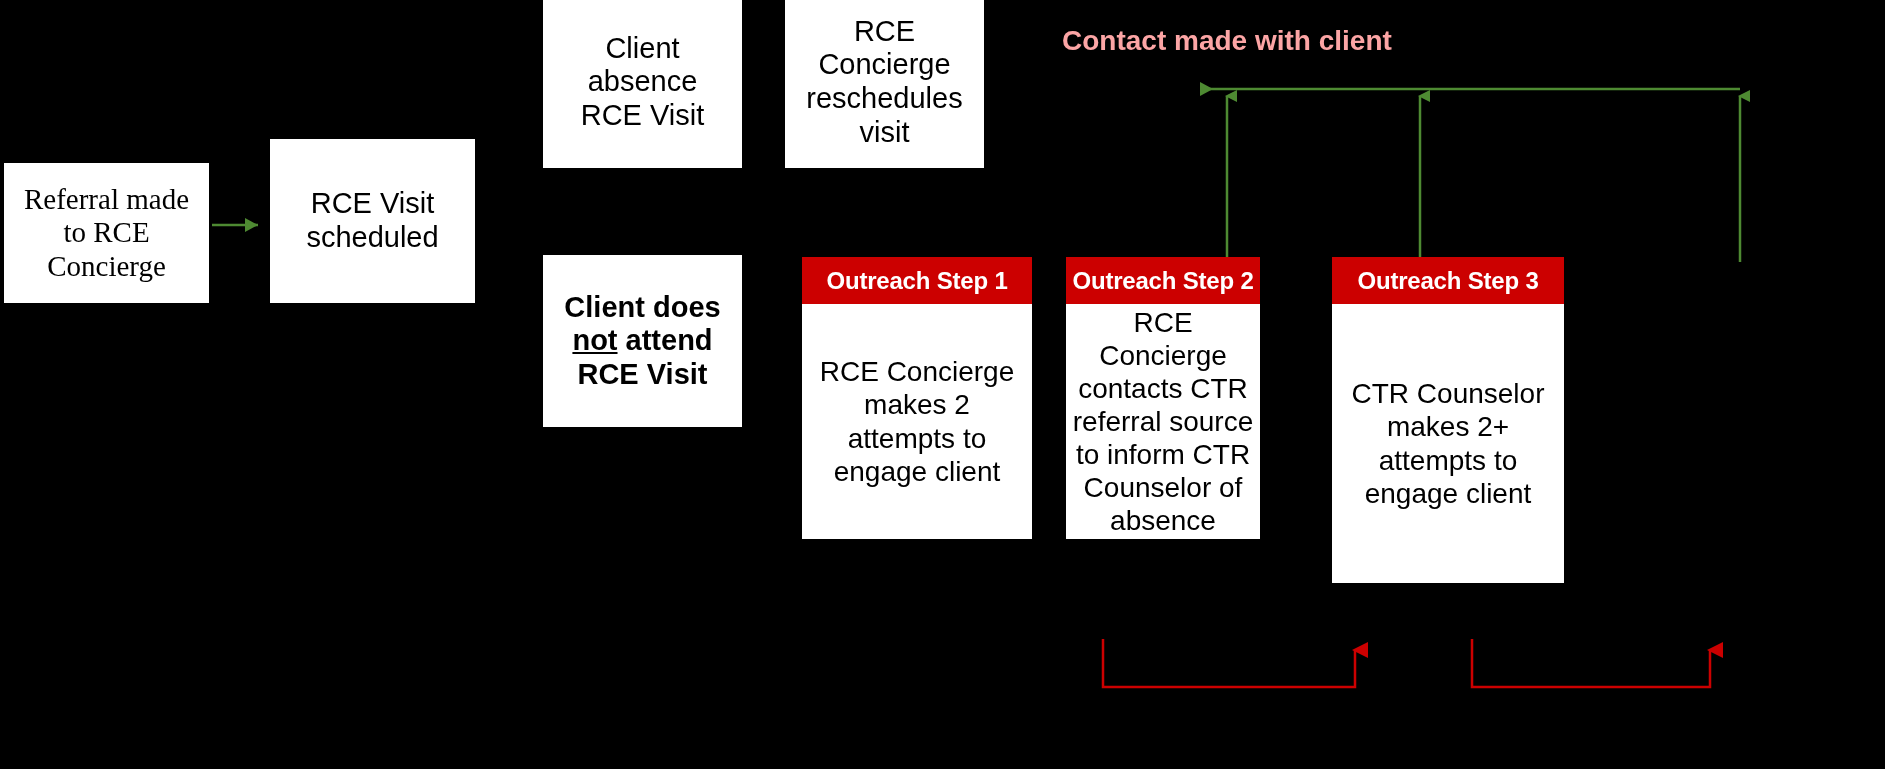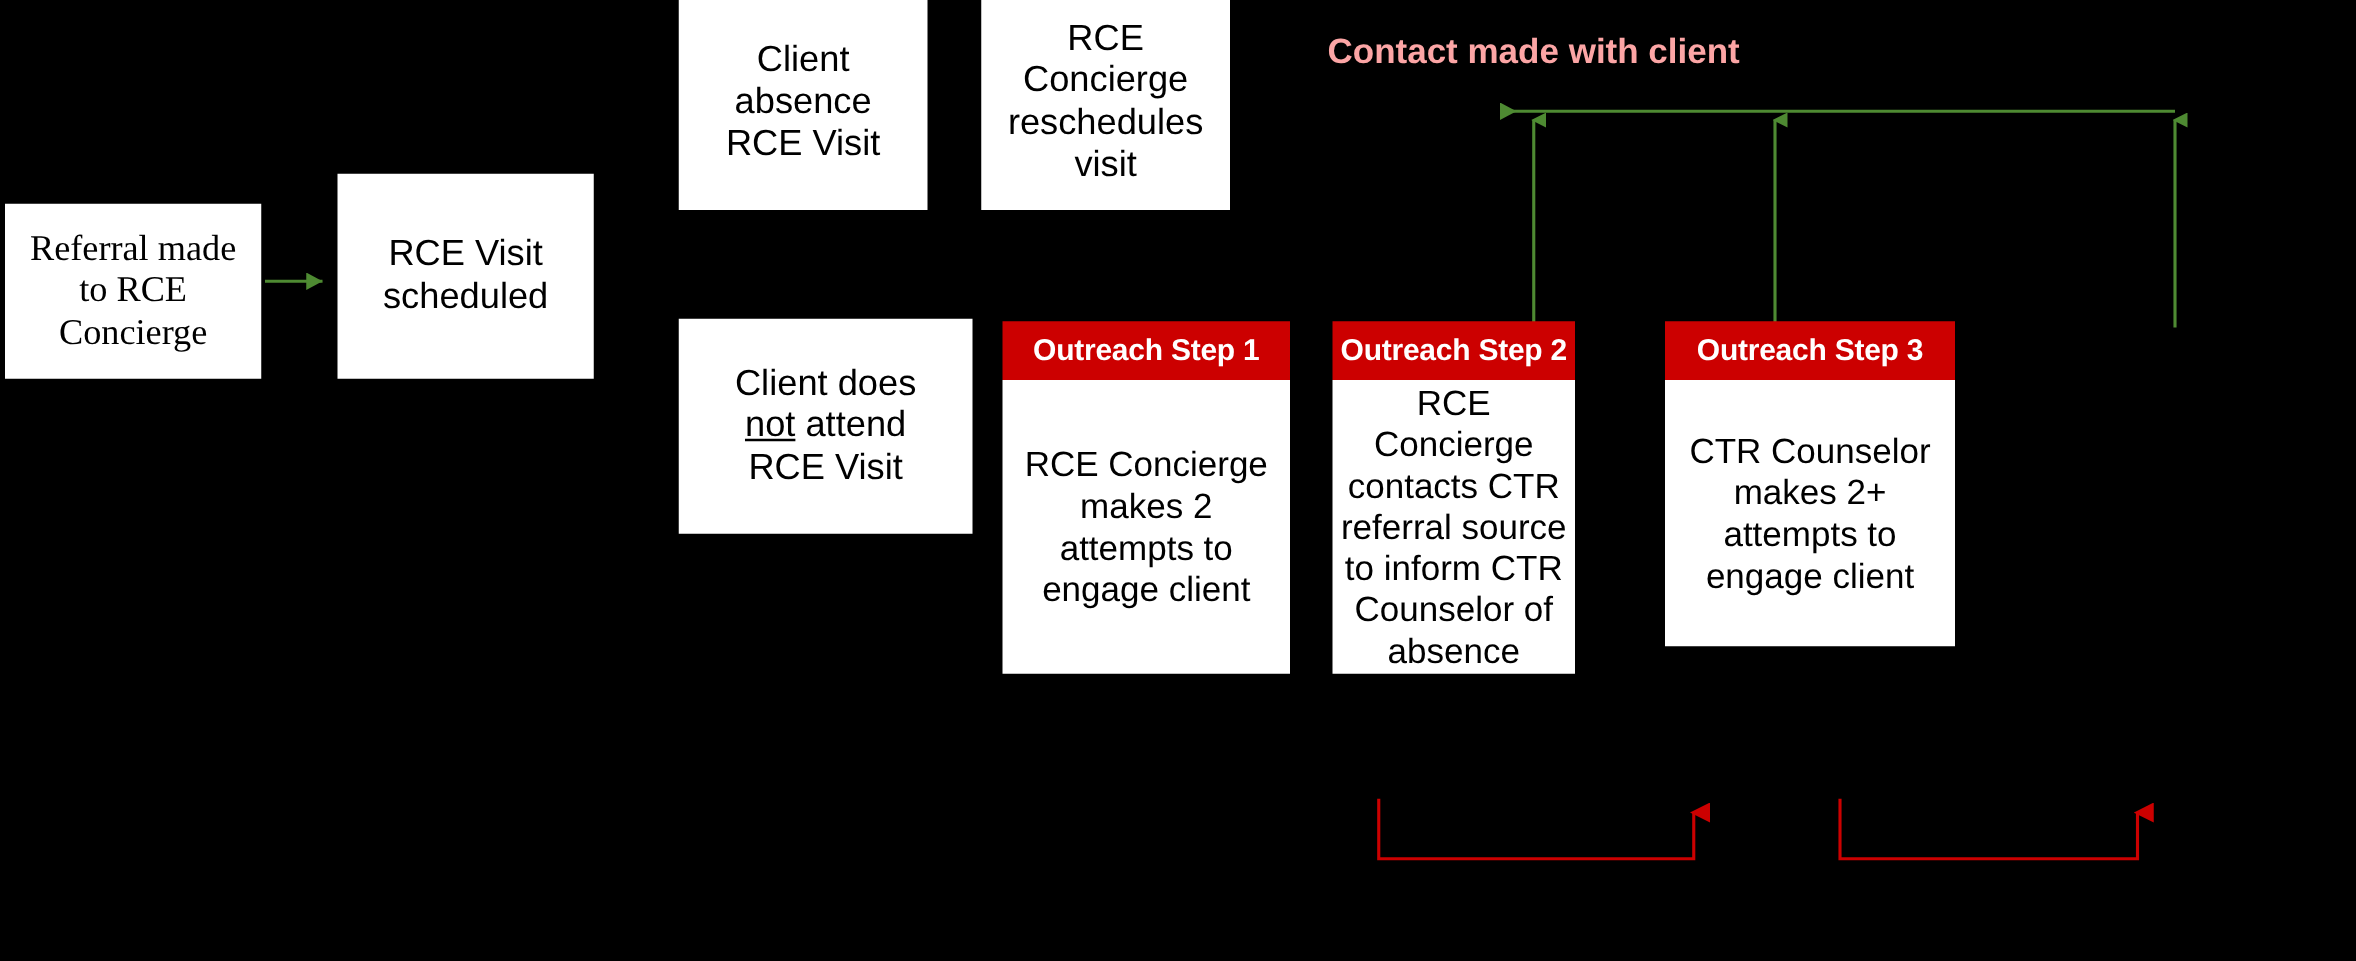--- a/index.html
+++ b/index.html
@@ -31,21 +31,21 @@
     width: 100%;
     padding: 0 6px;
     box-sizing: border-box;
     white-space: pre-line;
   }
 
   
   .box-referral      { left: 4px;   top: 163px; width: 205px; height: 140px; font-size: 29px; font-family: Liberation Serif, serif; }
   .box-visit-sched   { left: 270px; top: 139px; width: 205px; height: 164px; font-size: 29px; }
   .box-attends       { left: 543px; top: -4px;  width: 199px; height: 172px; font-size: 29px; }
-  .box-not-attend    { left: 543px; top: 255px; width: 235px; height: 172px; font-size: 29px; }
+  .box-not-attend    { left: 543px; top: 255px; width: 199px; height: 172px; font-size: 29px; font-weight: bold; }
   .box-resched       { left: 785px; top: -4px;  width: 199px; height: 172px; font-size: 29px; }
 
   
   .card {
     position: absolute;
     box-sizing: border-box;
   }
   .card-head {
     background: #CC0000;
     color: #ffffff;
@@ -69,21 +69,21 @@
     text-align: center;
     white-space: pre-line;
     box-sizing: border-box;
     padding: 0 4px;
   }
   .card-1 { left: 802px;  top: 257px; width: 230px; }
   .card-2 { left: 1066px; top: 257px; width: 194px; }
   .card-3 { left: 1332px; top: 257px; width: 232px; }
   .card-1 .card-body { height: 235px; }
   .card-2 .card-body { height: 235px; }
-  .card-3 .card-body { height: 213px; }
+  .card-3 .card-body { height: 279px; }
 
   
   .conn-svg {
     position: absolute;
     left: 0;
     top: 0;
     width: 1885px;
     height: 769px;
     pointer-events: none;
   }

